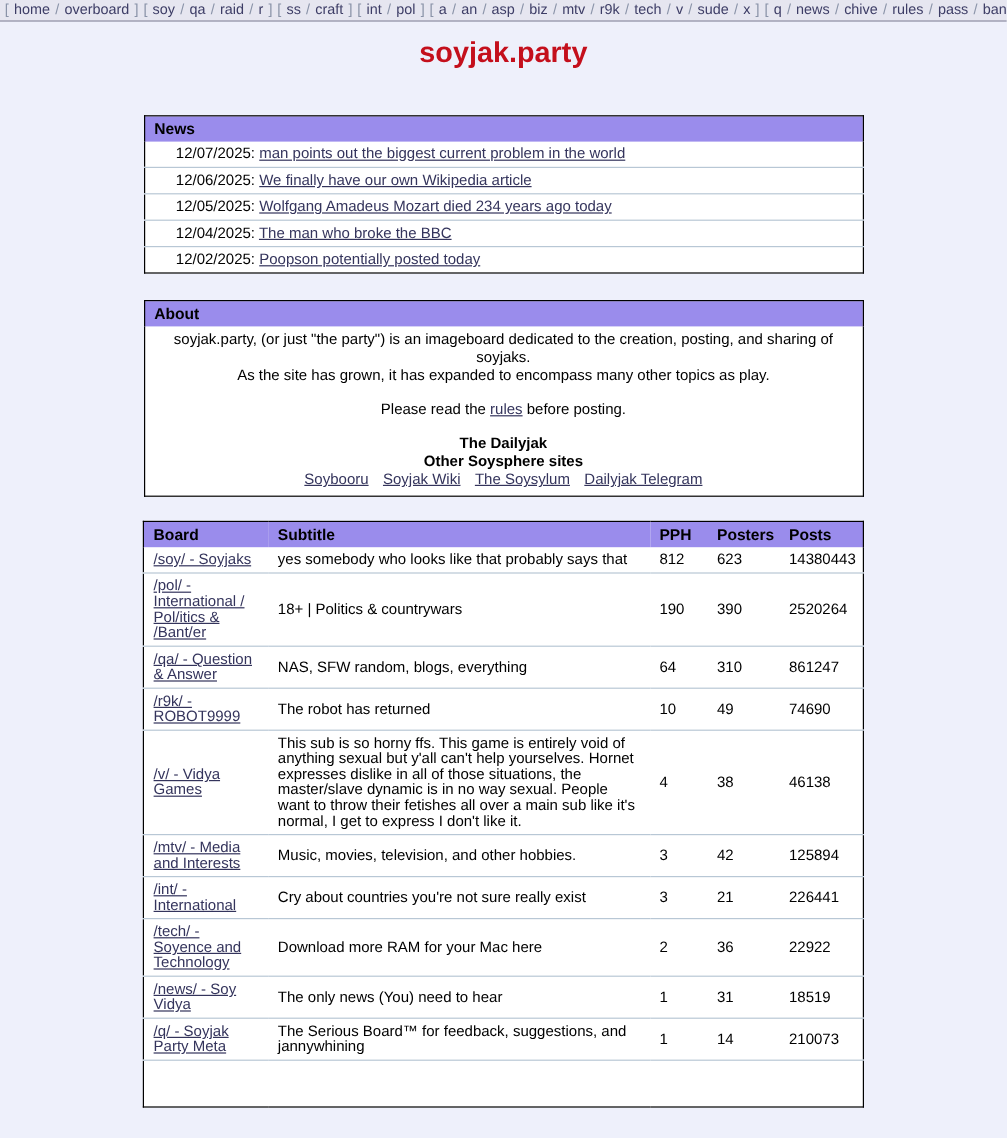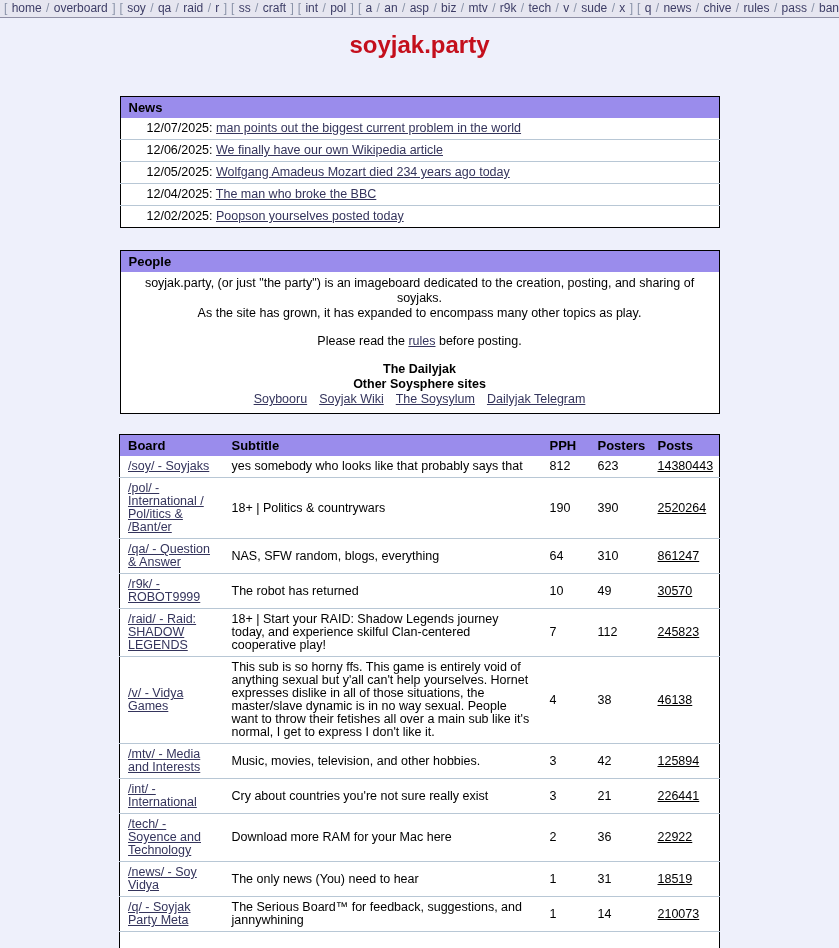--- a/index.html
+++ b/index.html
@@ -80,21 +80,21 @@
   .sites{line-height:15px;}
   .sl{margin:0 6px;}
 
   .boards-table{margin-top:20px;table-layout:fixed;}
   .boards-table td{line-height:13px;}
   .c-board{width:104px;}
   .c-sub{width:318px;}
   .c-pph{width:48px;}
   .c-posters{width:60px;}
   .c-posts{width:70px;}
-  .boards-table td:last-child{padding-right:4px;text-decoration:underline;}
+  .boards-table td:last-child{padding-right:4px;}
   .partial-cell{height:30px;}
 </style>
 </head>
 <body>
 
 <div class="navbar"><span class="nav-group"><span class="np">[</span> <a class="nl">home</a> <span class="np">/</span> <a class="nl">overboard</a> <span class="np">]</span></span><span class="nav-group"><span class="np">[</span> <a class="nl">soy</a> <span class="np">/</span> <a class="nl">qa</a> <span class="np">/</span> <a class="nl">raid</a> <span class="np">/</span> <a class="nl">r</a> <span class="np">]</span></span><span class="nav-group"><span class="np">[</span> <a class="nl">ss</a> <span class="np">/</span> <a class="nl">craft</a> <span class="np">]</span></span><span class="nav-group"><span class="np">[</span> <a class="nl">int</a> <span class="np">/</span> <a class="nl">pol</a> <span class="np">]</span></span><span class="nav-group"><span class="np">[</span> <a class="nl">a</a> <span class="np">/</span> <a class="nl">an</a> <span class="np">/</span> <a class="nl">asp</a> <span class="np">/</span> <a class="nl">biz</a> <span class="np">/</span> <a class="nl">mtv</a> <span class="np">/</span> <a class="nl">r9k</a> <span class="np">/</span> <a class="nl">tech</a> <span class="np">/</span> <a class="nl">v</a> <span class="np">/</span> <a class="nl">sude</a> <span class="np">/</span> <a class="nl">x</a> <span class="np">]</span></span><span class="nav-group"><span class="np">[</span> <a class="nl">q</a> <span class="np">/</span> <a class="nl">news</a> <span class="np">/</span> <a class="nl">chive</a> <span class="np">/</span> <a class="nl">rules</a> <span class="np">/</span> <a class="nl">pass</a> <span class="np">/</span> <a class="nl">bans</a>   </span></div>
 
 <h1 class="site-title">soyjak.party</h1>
 
 <table class="panel news-table">
@@ -110,29 +110,29 @@
     <tr>
         <td><span class="nd">12/06/2025:</span> <a class="lnk">We finally have our own Wikipedia article</a></td>
       </tr>
     <tr>
         <td><span class="nd">12/05/2025:</span> <a class="lnk">Wolfgang Amadeus Mozart died 234 years ago today</a></td>
       </tr>
     <tr>
         <td><span class="nd">12/04/2025:</span> <a class="lnk">The man who broke the BBC</a></td>
       </tr>
     <tr>
-        <td><span class="nd">12/02/2025:</span> <a class="lnk">Poopson yourselves posted today</a></td>
+        <td><span class="nd">12/02/2025:</span> <a class="lnk">Poopson potentially posted today</a></td>
       </tr>
   </tbody>
 </table>
 
 <table class="panel about-table">
   <thead>
     <tr>
-        <th>People</th>
+        <th>About</th>
       </tr>
   </thead>
   <tbody>
     <tr>
       <td class="about-body">
         <p><span>soyjak.party, (or just "the party") is an imageboard dedicated to the creation, posting, and sharing of soyjaks.</span><br><span>As the site has grown, it has expanded to encompass many other topics as play.</span></p>
         <p><span>Please read the </span><a class="lnk">rules</a><span> before posting.</span></p>
         <p class="sites">
           <a class="bold-link">The Dailyjak</a><br>
           <b>Other Soysphere sites</b><br>
@@ -180,28 +180,21 @@
       <td>NAS, SFW random, blogs, everything</td>
       <td>64</td>
       <td>310</td>
       <td>861247</td>
     </tr>
     <tr>
       <td><a class="lnk">/r9k/ - ROBOT9999</a></td>
       <td>The robot has returned</td>
       <td>10</td>
       <td>49</td>
-      <td>30570</td>
-    </tr>
-    <tr>
-      <td><a class="lnk">/raid/ - Raid: SHADOW LEGENDS</a></td>
-      <td>18+ | Start your RAID: Shadow Legends journey today, and experience skilful Clan-centered cooperative play!</td>
-      <td>7</td>
-      <td>112</td>
-      <td>245823</td>
+      <td>74690</td>
     </tr>
     <tr>
       <td><a class="lnk">/v/ - Vidya Games</a></td>
       <td>This sub is so horny ffs. This game is entirely void of anything sexual but y'all can't help yourselves. Hornet expresses dislike in all of those situations, the master/slave dynamic is in no way sexual. People want to throw their fetishes all over a main sub like it's normal, I get to express I don't like it.</td>
       <td>4</td>
       <td>38</td>
       <td>46138</td>
     </tr>
     <tr>
       <td><a class="lnk">/mtv/ - Media and Interests</a></td>

